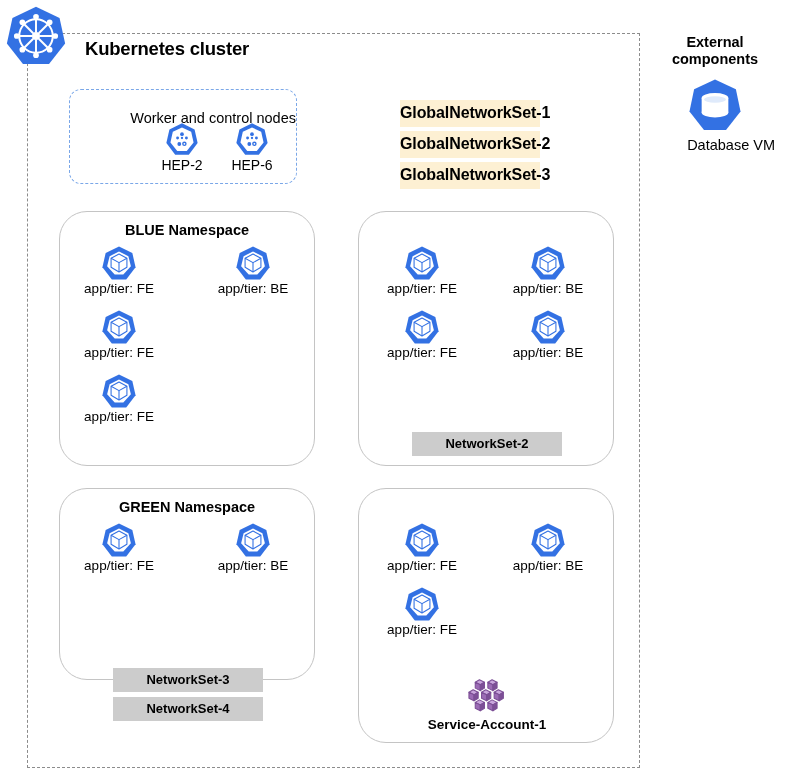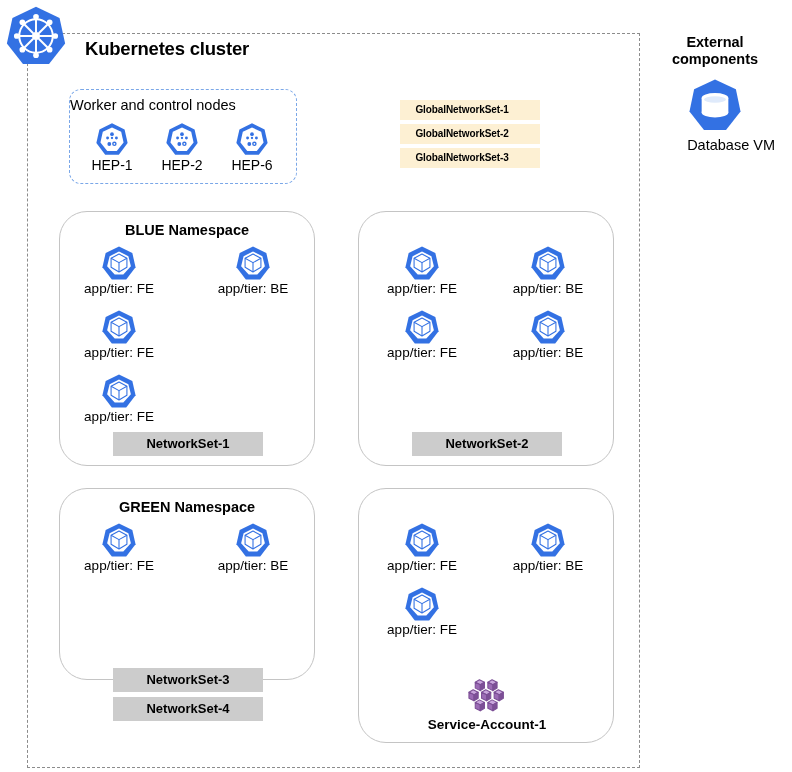--- a/index.html
+++ b/index.html
@@ -54,23 +54,23 @@
     top: 89px;
     width: 228px;
     height: 95px;
     border: 1.3px dashed #7aa7e8;
     border-radius: 12px;
     box-sizing: border-box;
   }
   #nodes-box-title {
     position: absolute;
     left: 0;
-    top: 7px;
+    top: 20px;
     width: 100%;
-    text-align: left;
+    text-align: right;
     font-size: 14.5px;
     white-space: nowrap;
   }
   .hep-node {
     position: absolute;
     top: 32px;
     width: 60px;
     text-align: center;
   }
   .hep-node .hep-icon {
@@ -87,21 +87,21 @@
 
   
   #global-sets {
     position: absolute;
     left: 400px;
     top: 100px;
     width: 140px;
   }
   .gset-badge {
     background: #fdf0d3;
-    font-size: 10px;
+    font-size: 16px;
     font-weight: bold;
     text-align: center;
     padding: 4px 16px 5px 0;
     margin-bottom: 4px;
     white-space: nowrap;
     letter-spacing: -0.1px;
   }
 
   
   #external-title {
@@ -227,39 +227,20 @@
       <circle cx="28" cy="72" r="4.6"></circle>
     </g>
   </svg>
 </div>
 
 <div id="cluster-title">Kubernetes cluster</div>
 
 <div id="nodes-box">
   <div id="nodes-box-title">Worker and control nodes</div>
 
-  <div class="hep-node" style="left:12px;">
-    <span class="hep-icon">
-      <svg viewBox="0 0 100 100" width="34" height="34">
-        <polygon points="50,4 87,22 96,62 70,96 30,96 4,62 13,22" fill="#3371e3"></polygon>
-        <polygon points="50,16 77,29 84,60 64,85 36,85 16,60 23,29" fill="#ffffff"></polygon>
-        <g fill="#3371e3">
-          <circle cx="50" cy="36" r="5.5"></circle>
-          <circle cx="37" cy="47" r="4.2"></circle>
-          <circle cx="63" cy="47" r="4.2"></circle>
-          <circle cx="50" cy="47" r="3.4"></circle>
-          <path d="M38 60 h8 v3 h-8 z"></path>
-          <circle cx="42" cy="65" r="5.6"></circle>
-          <circle cx="57" cy="64" r="6.6"></circle>
-          <circle cx="57" cy="64" r="2.6" fill="#ffffff"></circle>
-        </g>
-      </svg>
-    </span>
-    <div class="hep-label">HEP-1</div>
-  </div>
 
   <div class="hep-node" style="left:82px;">
     <span class="hep-icon">
       <svg viewBox="0 0 100 100" width="34" height="34">
         <polygon points="50,4 87,22 96,62 70,96 30,96 4,62 13,22" fill="#3371e3"></polygon>
         <polygon points="50,16 77,29 84,60 64,85 36,85 16,60 23,29" fill="#ffffff"></polygon>
         <g fill="#3371e3">
           <circle cx="50" cy="36" r="5.5"></circle>
           <circle cx="37" cy="47" r="4.2"></circle>
           <circle cx="63" cy="47" r="4.2"></circle>
@@ -376,21 +357,20 @@
         <g fill="none" stroke="#3371e3" stroke-width="3" stroke-linejoin="round">
           <polygon points="50,25 72,37 72,62 50,75 28,62 28,37"></polygon>
           <polyline points="28,37 50,49 72,37"></polyline>
           <line x1="50" y1="49" x2="50" y2="75"></line>
         </g>
       </svg>
     </span>
     <div class="pod-label">app/tier: FE</div>
   </div>
 
-  <div class="nset-badge" style="left:53px; top:220px; width:150px;">NetworkSet-1</div>
 </div>
 
 <div class="namespace" style="left:358px; top:211px; width:256px; height:255px;">
 
   <div class="pod" style="left:8px; top:33px;">
     <span class="pod-icon">
       <svg viewBox="0 0 100 100" width="36" height="36">
         <polygon points="50,4 87,22 96,62 70,96 30,96 4,62 13,22" fill="#3371e3"></polygon>
         <polygon points="50,18 76,31 83,59 62,82 38,82 17,59 24,31" fill="#ffffff"></polygon>
         <g fill="none" stroke="#3371e3" stroke-width="3" stroke-linejoin="round">

